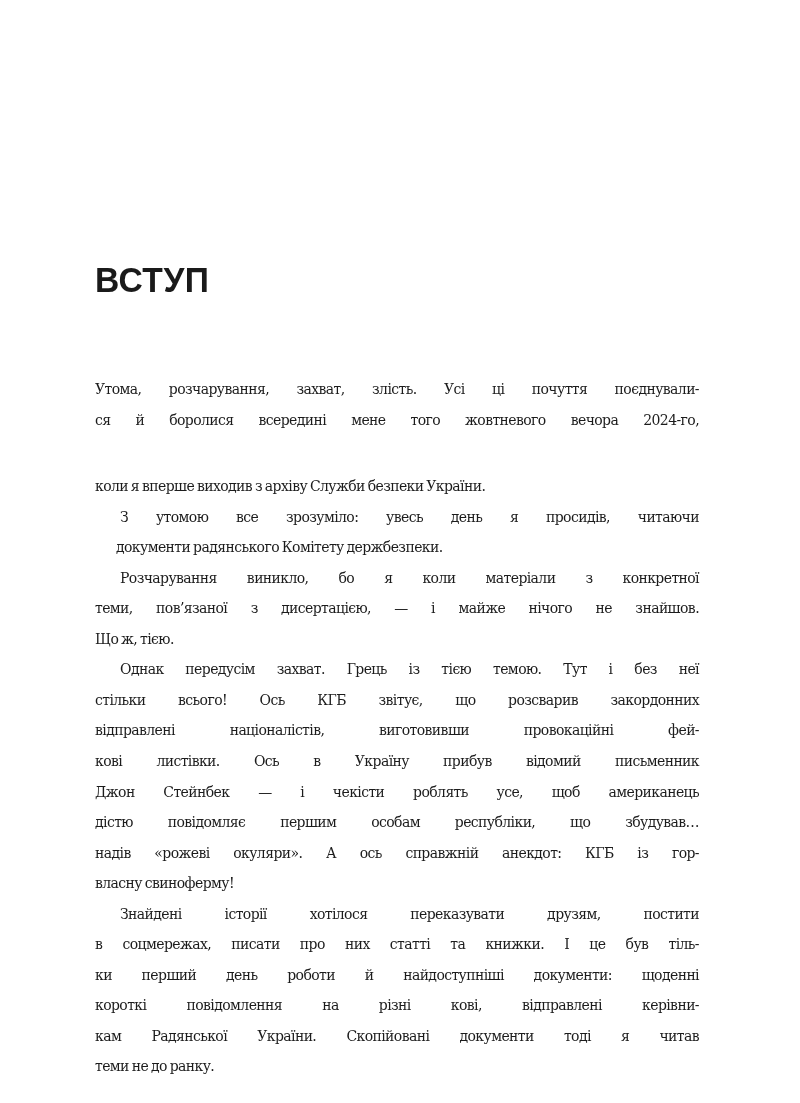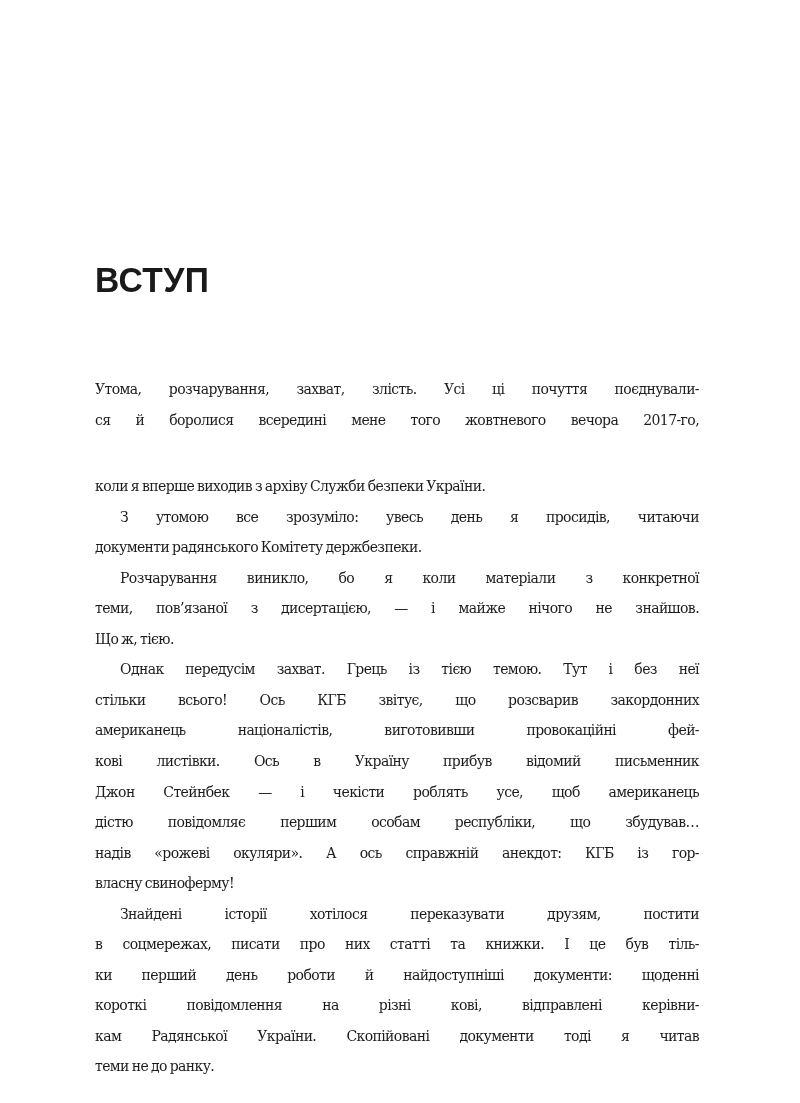--- a/index.html
+++ b/index.html
@@ -64,39 +64,39 @@
 </head>
 <body>
 
 <div class="page">
   <h1 class="heading">ВСТУП</h1>
 
   <div class="body-text">
 
     <div>
       <span class="line" style="white-space: normal;">Утома, розчарування, захват, злість. Усі ці почуття поєднували-</span>
-      <span class="line" style="white-space: normal;">ся й боролися всередині мене того жовтневого вечора 2017-го,</span>
+      <span class="line" style="white-space: normal;">ся й боролися всередині мене того жовтневого вечора 2024-го,</span>
       <span class="line last" style="white-space: normal; margin-top: 36px;">коли я вперше виходив з архіву Служби безпеки України.</span>
     </div>
 
     <div>
       <span class="line indent" style="white-space: normal;">З утомою все зрозуміло: увесь день я просидів, читаючи</span>
-      <span class="line last" style="white-space: normal;">документи радянського Комітету держбезпеки.</span>
+      <span class="line last" style="white-space: normal; margin-left: 21px;">документи радянського Комітету держбезпеки.</span>
     </div>
 
     <div>
       <span class="line indent" style="white-space: normal;">Розчарування виникло, бо я коли матеріали з конкретної</span>
       <span class="line" style="white-space: normal;">теми, пов’язаної з дисертацією, — і майже нічого не знайшов.</span>
       <span class="line last" style="white-space: normal;">Що ж, тією.</span>
     </div>
 
     <div>
       <span class="line indent" style="white-space: normal;">Однак передусім захват. Грець із тією темою. Тут і без неї</span>
       <span class="line" style="white-space: normal;">стільки всього! Ось КГБ звітує, що розсварив закордонних</span>
-      <span class="line" style="white-space: normal;">американець націоналістів, виготовивши провокаційні фей-</span>
+      <span class="line" style="white-space: normal;">відправлені націоналістів, виготовивши провокаційні фей-</span>
       <span class="line" style="white-space: normal;">кові листівки. Ось в Україну прибув відомий письменник</span>
       <span class="line" style="white-space: normal;">Джон Стейнбек — і чекісти роблять усе, щоб американець</span>
       <span class="line" style="white-space: normal;">дістю повідомляє першим особам республіки, що збудував…</span>
       <span class="line" style="white-space: normal;">надів «рожеві окуляри». А ось справжній анекдот: КГБ із гор-</span>
       <span class="line last" style="white-space: normal;">власну свиноферму!</span>
     </div>
 
     <div>
       <span class="line indent" style="white-space: normal;">Знайдені історії хотілося переказувати друзям, постити</span>
       <span class="line" style="white-space: normal;">в соцмережах, писати про них статті та книжки. І це був тіль-</span>

